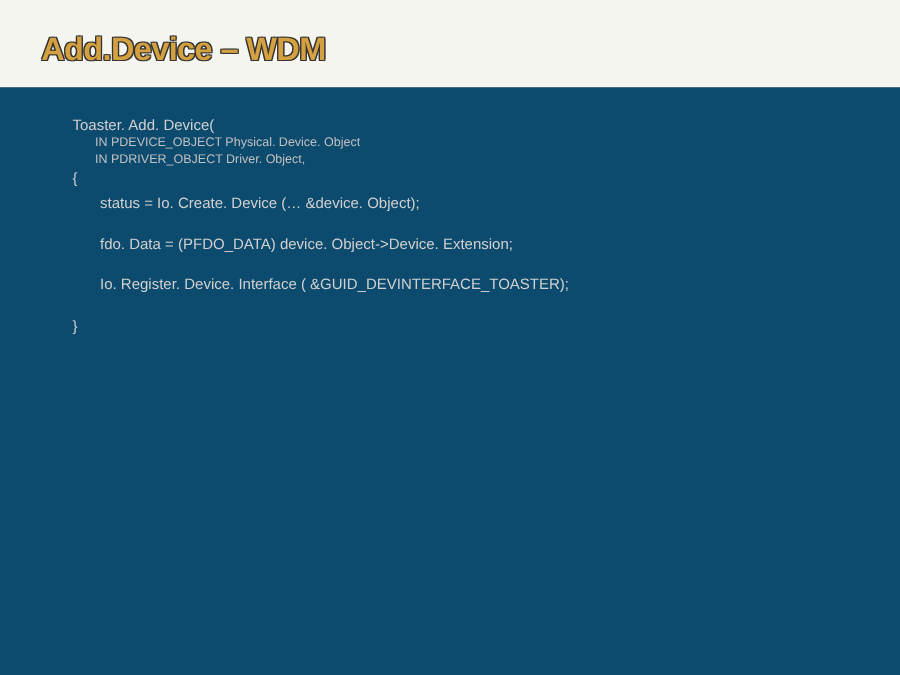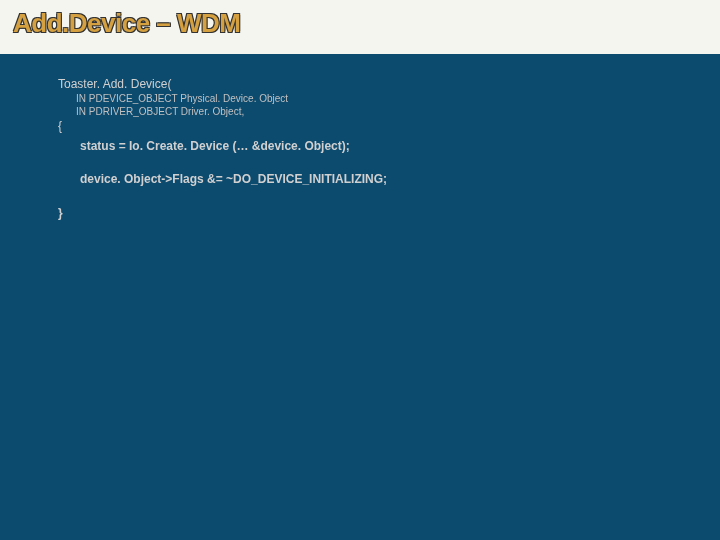--- a/index.html
+++ b/index.html
@@ -10,22 +10,23 @@
     body {
       width: 720px;
       height: 540px;
       background: linear-gradient(to bottom, #f5f5f0 0%, #f5f5f0 10%, #0a1a3a 12%, #0a1a3a 100%);
       font-family: Arial, Helvetica, sans-serif;
       overflow: hidden;
       position: relative;
     }
     .title-bar {
       background: #f5f5f0;
-      padding: 8px 18px 12px 13px;
+      padding: 8px 18px 12px 33px;
       height: 54px;
+      margin-top: 16px;
     }
     .title {
       font-size: 26px;
       font-weight: bold;
       color: #d4a040;
       text-shadow: 1px 1px 0 #333, -1px -1px 0 #333, 1px -1px 0 #333, -1px 1px 0 #333;
       letter-spacing: -0.5px;
     }
     .content {
       background: #0c4a6e;
@@ -47,21 +48,20 @@
     }
     .brace {
       color: #d0d0d0;
       padding-left: 0;
     }
     .body-line {
       color: #d0d0d0;
       padding-left: 22px;
       margin-top: 16px;
       font-size: 12px;
-      font-weight: bold;
     }
     .body-line-first {
       margin-top: 4px;
     }
     .small-token {
       font-size: 10px;
     }
     .close-brace {
       padding-left: 0;
       margin-top: 18px;
@@ -73,15 +73,16 @@
 <div class="title-bar">
   <div class="title">Add.Device – WDM</div>
 </div>
 
 <div class="content">
   <div class="func-decl">Toaster. Add. Device(</div>
   <div class="param">IN PDEVICE_OBJECT Physical. Device. Object</div>
   <div class="param">IN PDRIVER_OBJECT Driver. Object,</div>
   <div class="brace">{</div>
   <div class="body-line body-line-first">status = Io. Create. Device (… &amp;device. Object);</div>
-  <div class="body-line">device. Object-&gt;Flags &amp;= ~DO_DEVICE_INITIALIZING;</div>
+  <div class="body-line">fdo. Data = (PFDO_DATA) device. Object-&gt;Device. Extension;</div>
+  <div class="body-line">Io. Register. Device. Interface ( &amp;GUID_DEVINTERFACE_TOASTER);</div>
   <div class="close-brace body-line" style="padding-left:0">}</div>
 </div>
 
 </body></html>

